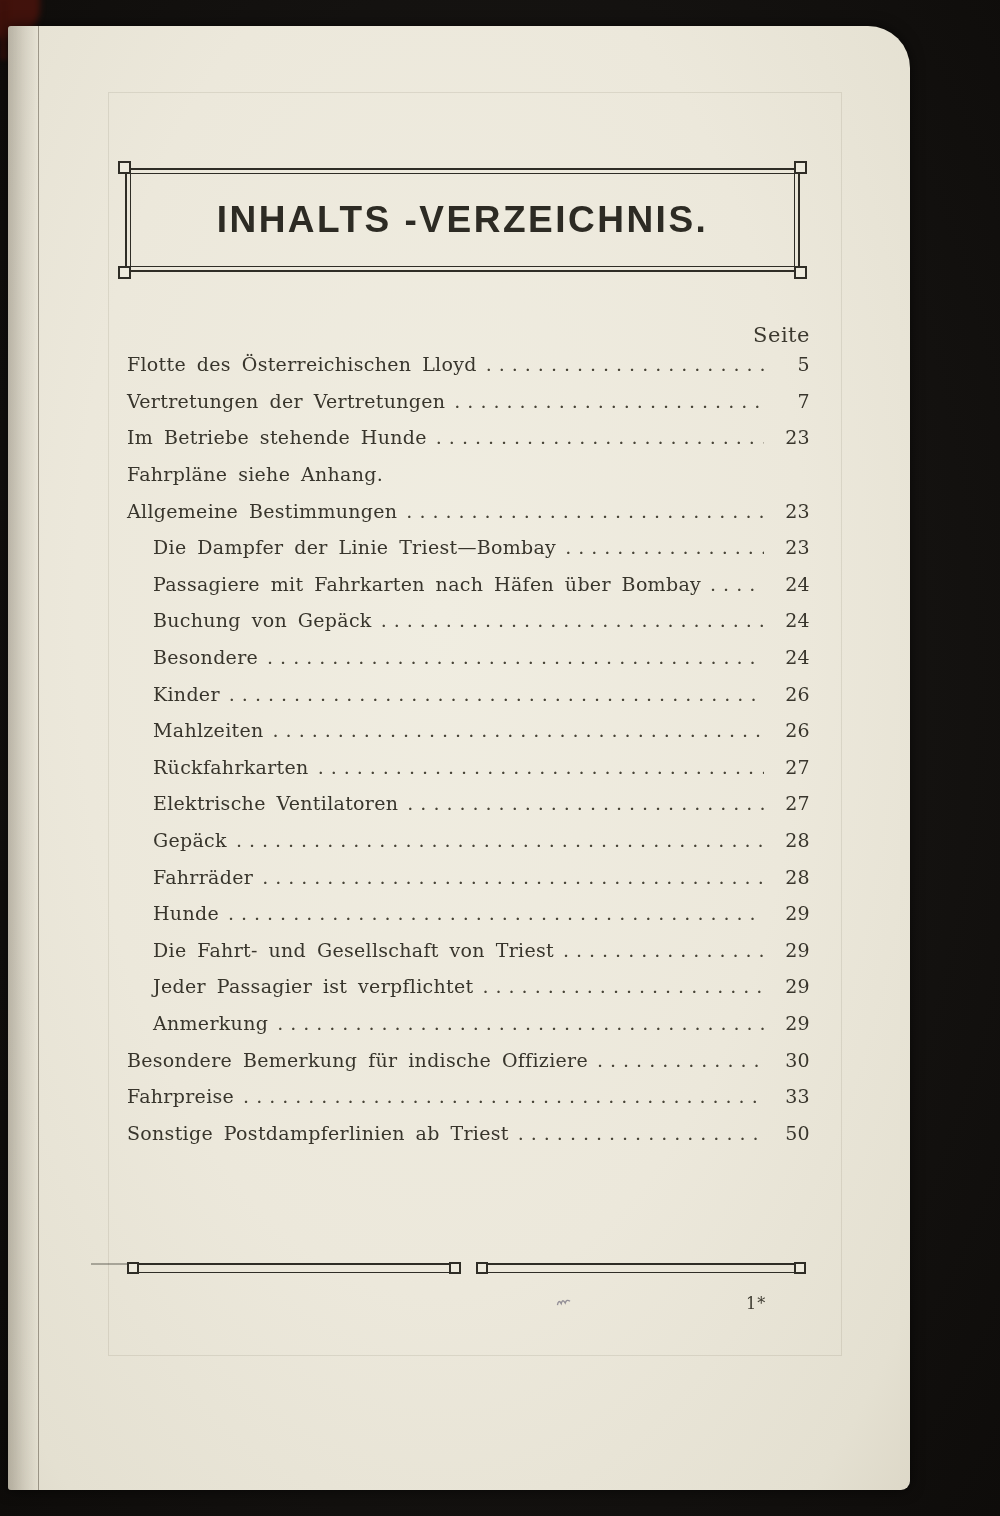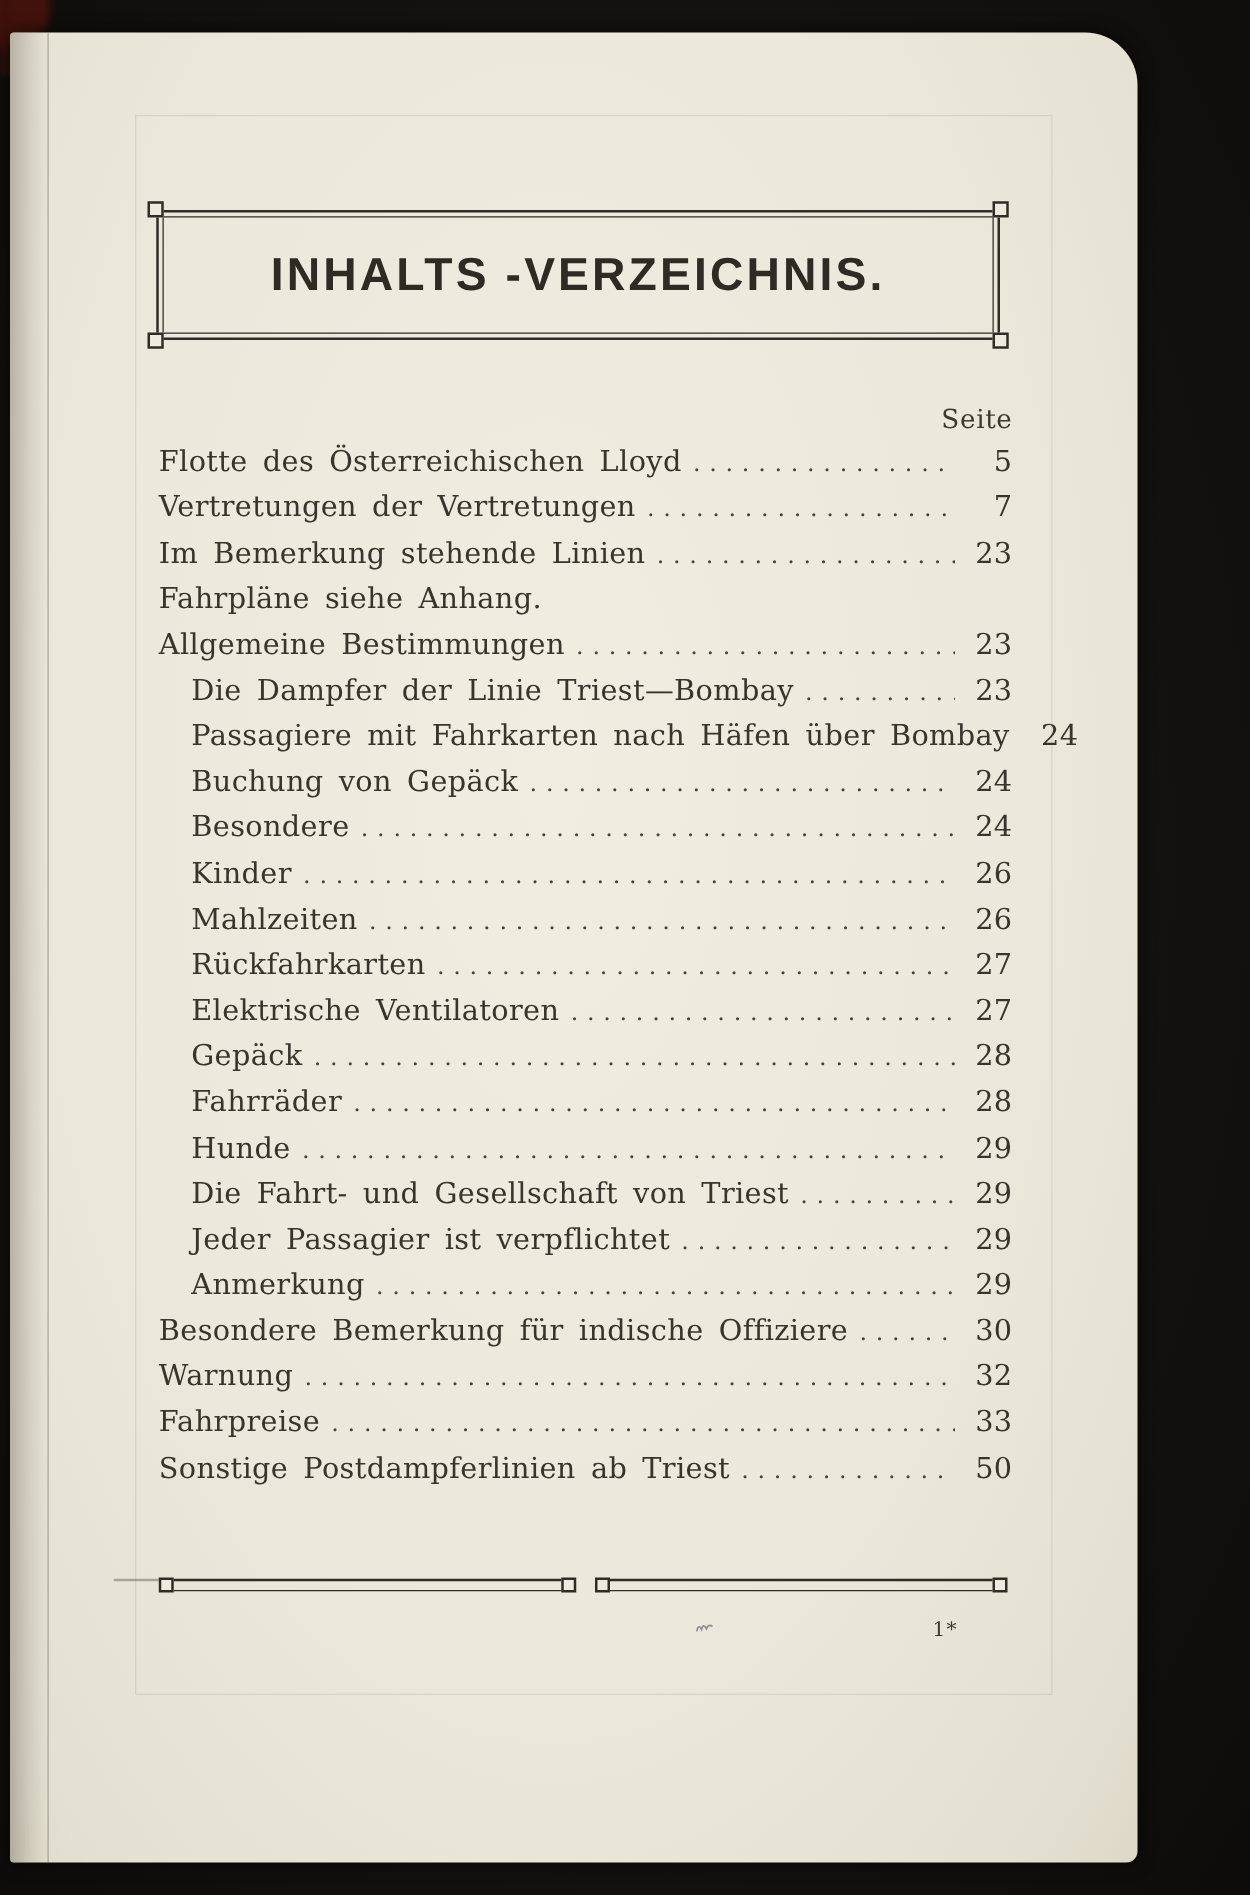--- a/index.html
+++ b/index.html
@@ -40,21 +40,21 @@
   .sq.tl{left:-7px;top:-7px}.sq.tr{right:-7px;top:-7px}
   .sq.bl{left:-7px;bottom:-7px}.sq.br{right:-7px;bottom:-7px}
   .header-title{position:absolute;inset:0;display:flex;align-items:center;justify-content:center;
     font-family:"Liberation Sans","DejaVu Sans",sans-serif;font-weight:bold;
     font-size:37px;letter-spacing:2.5px;color:#2d2b24;border-radius:27px;}
 
   
   .seite{position:absolute;left:119px;top:297px;width:683px;text-align:right;
     font-size:21px;letter-spacing:.5px;color:#3c392f;}
   .toc{position:absolute;left:119px;top:320px;width:683px;}
-  .toc-row{display:flex;align-items:flex-end;height:36.6px;font-size:23px;
+  .toc-row{display:flex;align-items:center;height:36.6px;font-size:19px;
     letter-spacing:.3px;word-spacing:4.5px;color:#38352c;}
   .toc-row.indent{padding-left:26px;}
   .toc-label{white-space:nowrap;flex:0 0 auto;}
   .toc-dots{flex:1 1 auto;overflow:hidden;white-space:nowrap;margin:0 4px 0 9px;color:#474336;}
   .toc-dots::after{content:"................................................................................";
     letter-spacing:7px;font-size:19px;}
   .toc-row.no-leader .toc-dots::after{content:"";}
   .toc-page{flex:0 0 auto;width:42px;text-align:right;}
 
   
@@ -100,21 +100,21 @@
       <span class="toc-label">Flotte des Österreichischen Lloyd</span>
       <span class="toc-dots"></span>
       <span class="toc-page">5</span>
     </div>
     <div class="toc-row">
       <span class="toc-label">Vertretungen der Vertretungen</span>
       <span class="toc-dots"></span>
       <span class="toc-page">7</span>
     </div>
     <div class="toc-row">
-      <span class="toc-label">Im Bemerkung stehende Linien</span>
+      <span class="toc-label">Im Betriebe stehende Hunde</span>
       <span class="toc-dots"></span>
       <span class="toc-page">23</span>
     </div>
     <div class="toc-row no-leader">
       <span class="toc-label">Fahrpläne siehe Anhang.</span>
       <span class="toc-dots"></span>
       <span class="toc-page"></span>
     </div>
     <div class="toc-row">
       <span class="toc-label">Allgemeine Bestimmungen</span>
@@ -188,25 +188,20 @@
     </div>
     <div class="toc-row indent">
       <span class="toc-label">Anmerkung</span>
       <span class="toc-dots"></span>
       <span class="toc-page">29</span>
     </div>
     <div class="toc-row">
       <span class="toc-label">Besondere Bemerkung für indische Offiziere</span>
       <span class="toc-dots"></span>
       <span class="toc-page">30</span>
-    </div>
-    <div class="toc-row">
-      <span class="toc-label">Warnung</span>
-      <span class="toc-dots"></span>
-      <span class="toc-page">32</span>
     </div>
     <div class="toc-row">
       <span class="toc-label">Fahrpreise</span>
       <span class="toc-dots"></span>
       <span class="toc-page">33</span>
     </div>
     <div class="toc-row">
       <span class="toc-label">Sonstige Postdampferlinien ab Triest</span>
       <span class="toc-dots"></span>
       <span class="toc-page">50</span>

